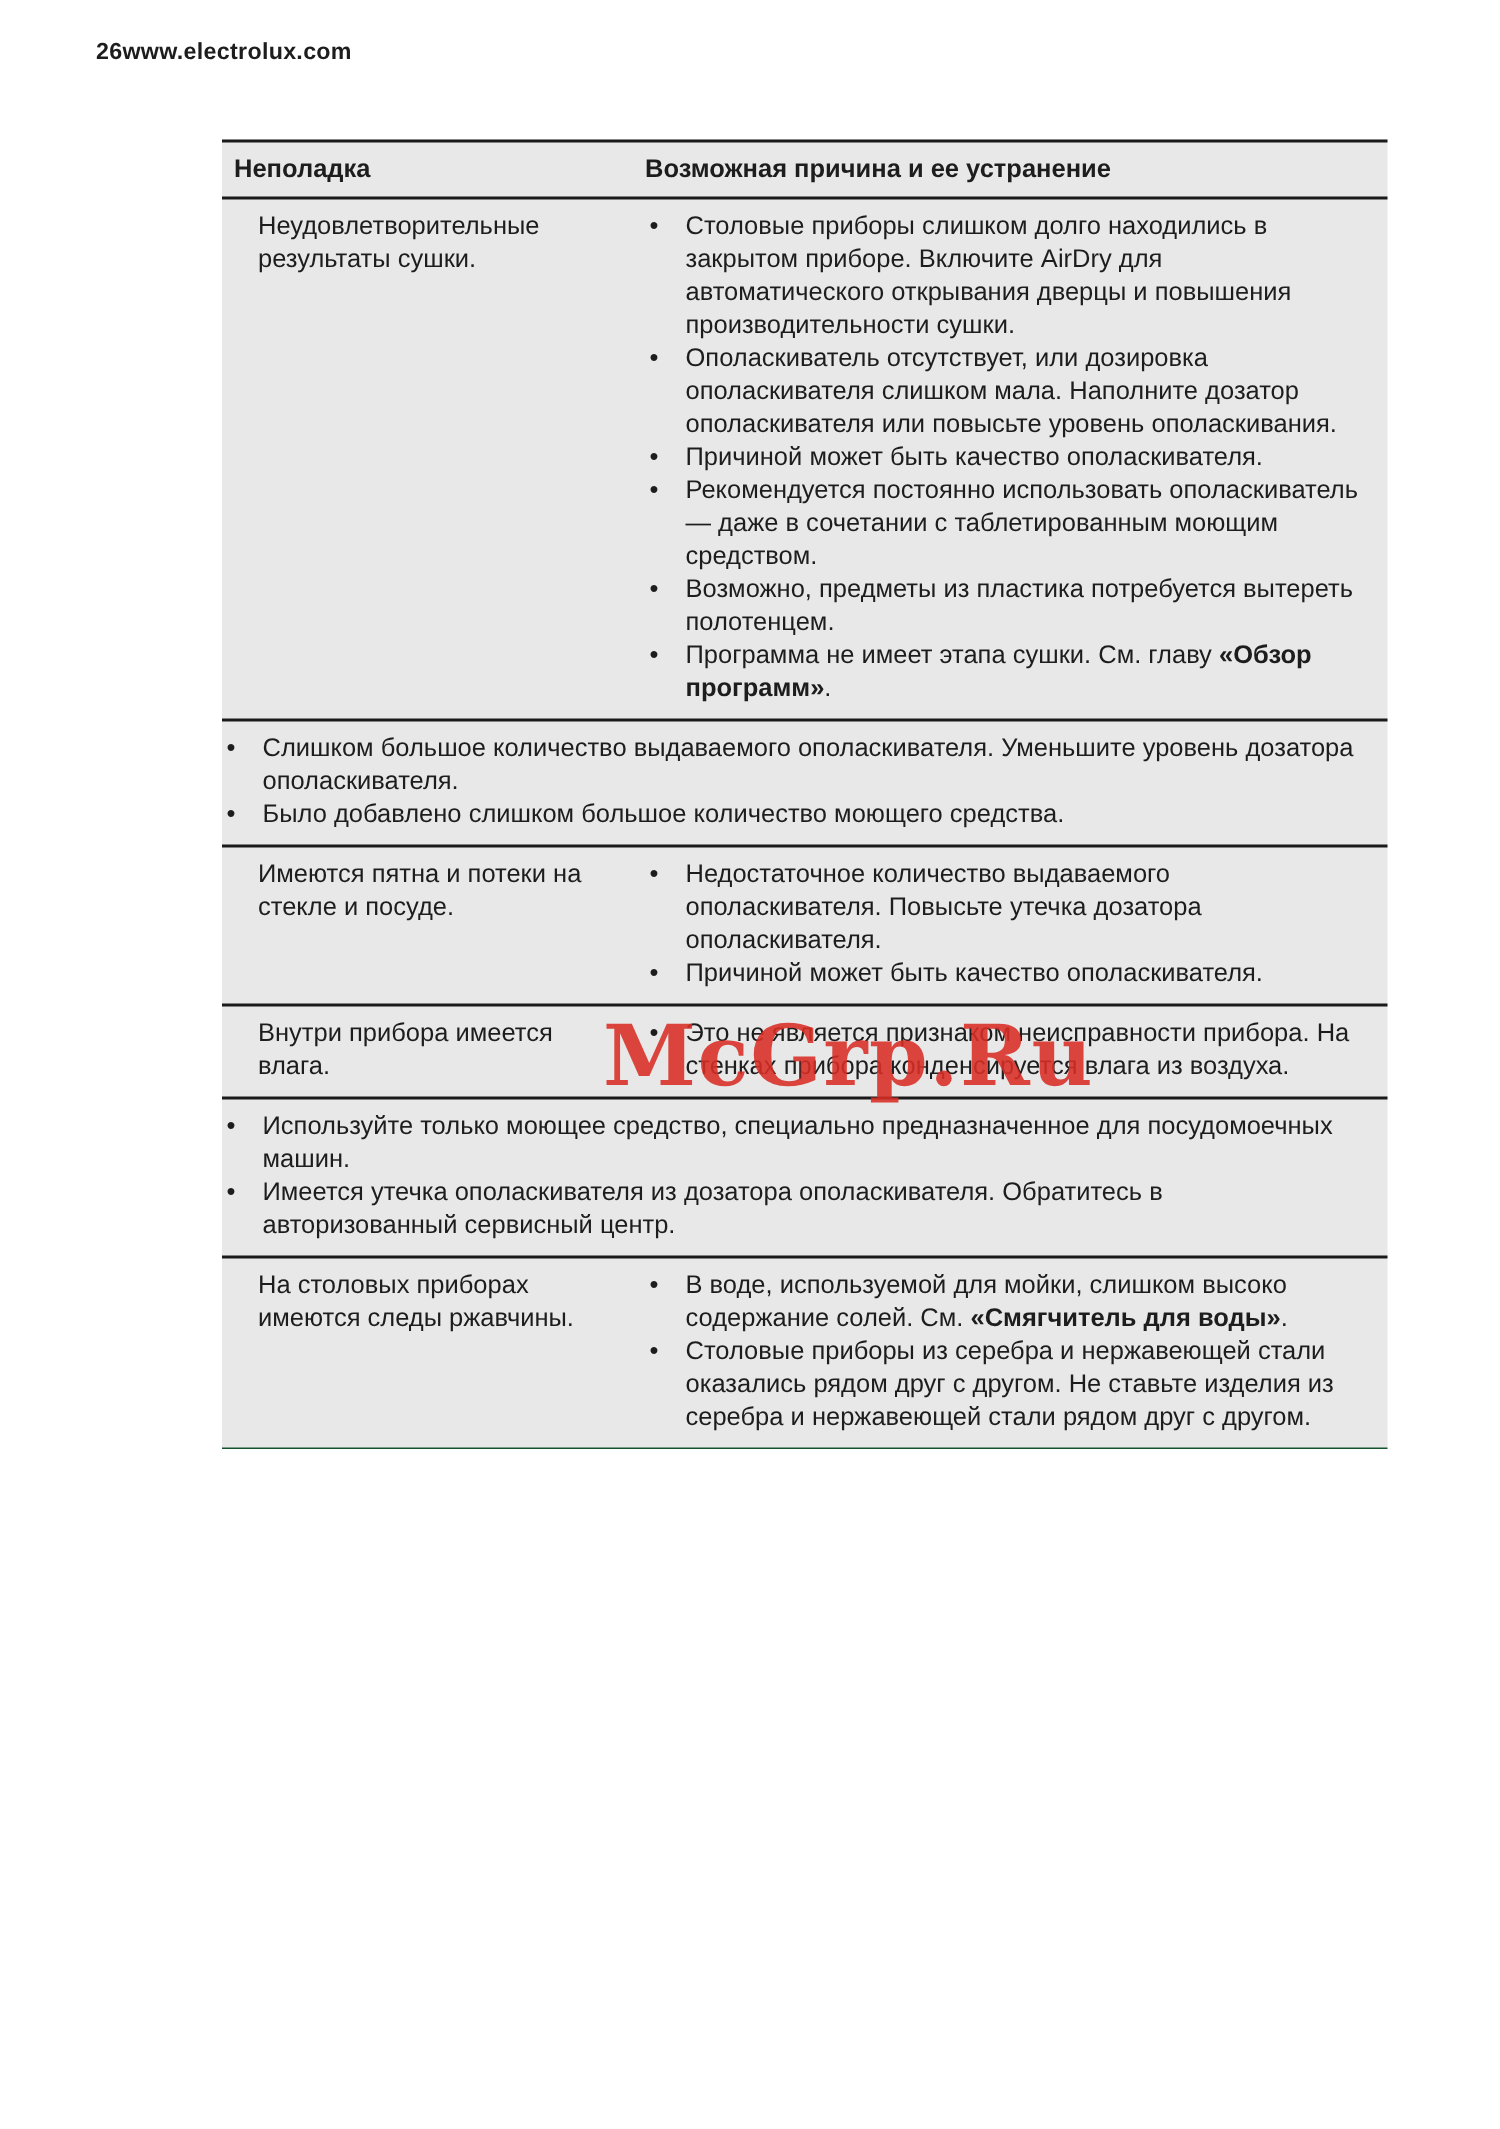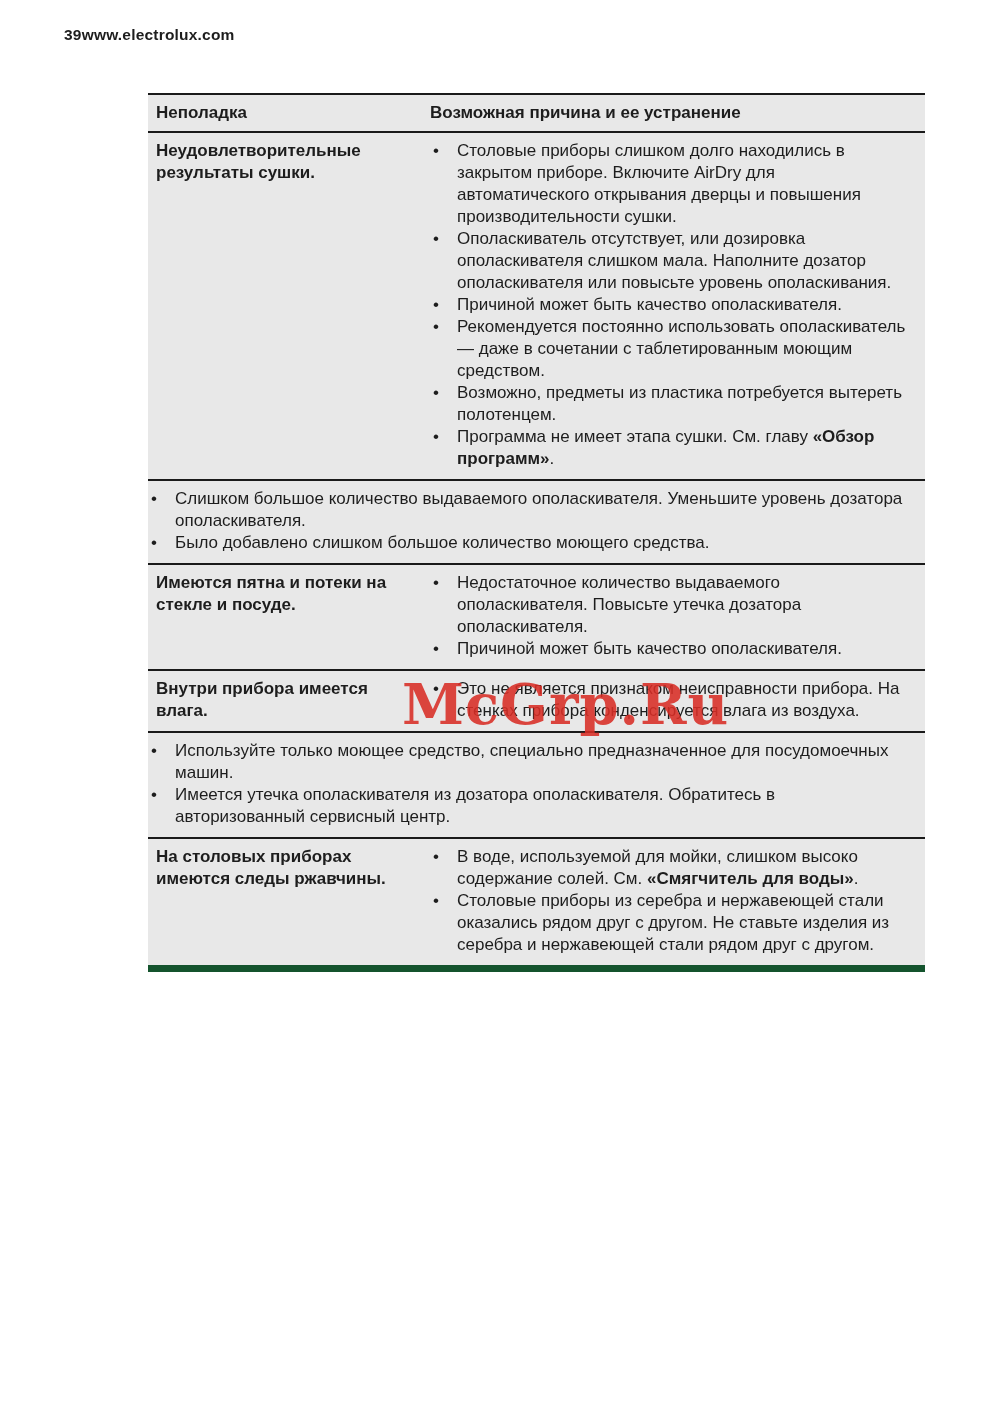--- a/index.html
+++ b/index.html
@@ -25,41 +25,40 @@
   }
   .page-header .site { }
 
   .ts-table {
     position: absolute;
     top: 93px;
     left: 148px;
     width: 777px;
     background: #e8e8e8;
     border-top: 2px solid #1a1a1a;
-    border-bottom: 7px solid #14532d;
+    border-bottom: 1px solid #14532d;
     font-size: 17px;
     line-height: 22px;
   }
 
   .thead {
     display: flex;
     border-bottom: 2px solid #1a1a1a;
     font-weight: bold;
     padding: 7px 0;
   }
   .th-col1 { width: 282px; padding-left: 8px; }
   .th-col2 { flex: 1; padding-right: 10px; }
 
   .row { display: flex; }
   .row + .row { border-top: 2px solid #1a1a1a; }
 
   .cell-problem {
     width: 282px;
-    padding: 7px 12px 9px 8px;
-    font-weight: bold;
+    padding: 7px 12px 9px 24px;
   }
   .cell-causes {
     flex: 1;
     padding: 7px 16px 9px 0;
   }
 
   .bullet { display: flex; }
   .bullet .dot {
     width: 27px;
     flex: none;
@@ -79,21 +78,21 @@
     letter-spacing: 1px;
     opacity: 0.88;
     white-space: nowrap;
     pointer-events: none;
   }
 </style>
 </head>
 <body>
 
 <header class="page-header">
-  <span class="num">39</span><span class="site">www.electrolux.com</span>
+  <span class="num">26</span><span class="site">www.electrolux.com</span>
 </header>
 
 <div class="ts-table">
   <div class="thead">
     <div class="th-col1">Неполадка</div>
     <div class="th-col2">Возможная причина и ее устранение</div>
   </div>
   <div id="tbody">
       <div class="row">
         <div class="cell-problem">Неудовлетворительные результаты сушки.</div>

